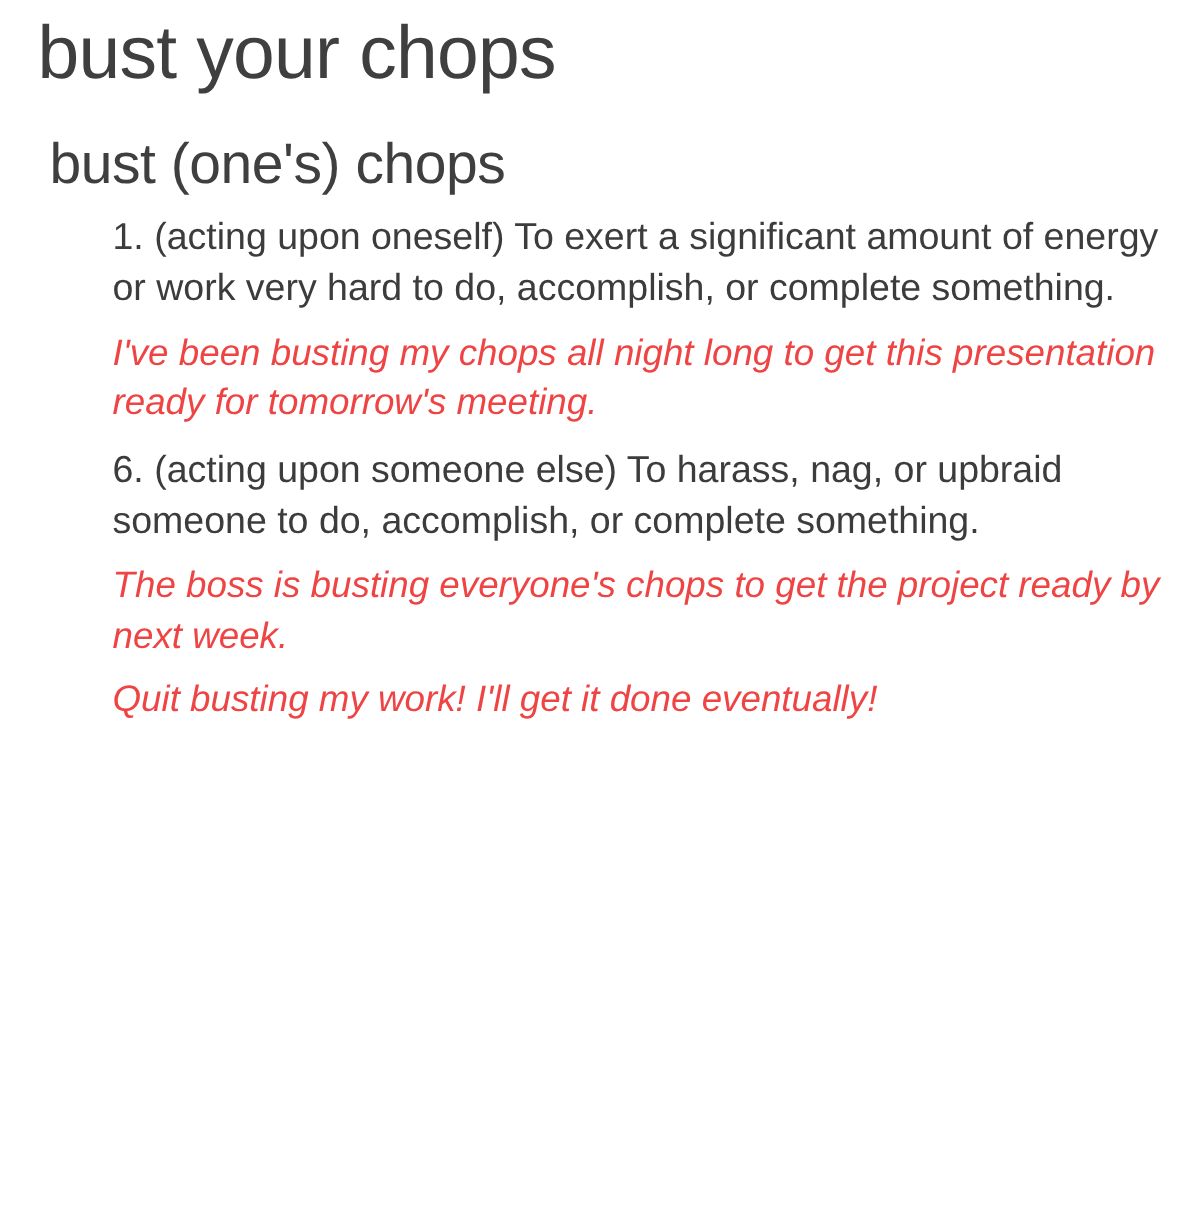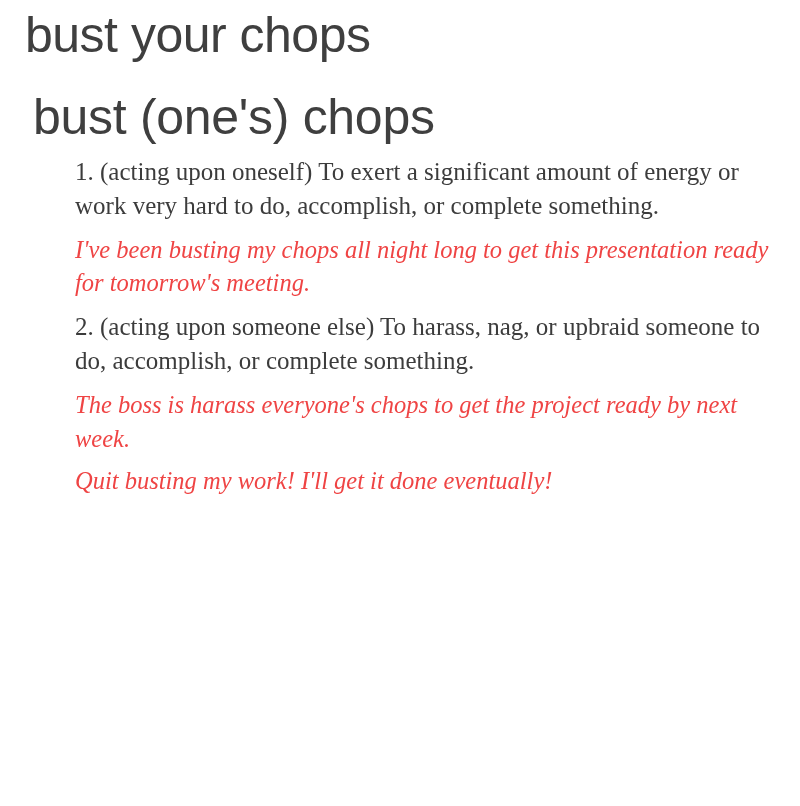--- a/index.html
+++ b/index.html
@@ -23,31 +23,30 @@
   }
   .entry-title {
     font-size: 50px;
     line-height: 1.1;
     font-weight: 400;
     color: #3f3f3f;
     margin: 0 0 6px 0;
     letter-spacing: -0.5px;
   }
   .headword {
-    font-size: 50px;
+    font-size: 38px;
     line-height: 1.15;
     font-weight: 400;
     color: #3f3f3f;
     margin: 26px 0 8px 8px;
     letter-spacing: -0.3px;
   }
   .senses {
     margin: 0;
     padding: 0 8px 0 50px;
-    font-family: Liberation Serif, serif;
   }
   .sense-def {
     font-size: 25px;
     line-height: 1.36;
     color: #3c3c3c;
     margin: 4px 0 2px 0;
   }
   .example {
     font-size: 24.5px;
     line-height: 1.38;
@@ -72,19 +71,19 @@
   <h2 class="headword">bust (one's) chops</h2>
 
   <div class="senses">
 
     <div class="sense-block">
       <p class="sense-def">1. (acting upon oneself) To exert a significant amount of energy or work very hard to do, accomplish, or complete something.</p>
       <p class="example">I've been busting my chops all night long to get this presentation ready for tomorrow's meeting.</p>
     </div>
 
     <div class="sense-block">
-      <p class="sense-def">2. (acting upon someone else) To harass, nag, or upbraid someone to do, accomplish, or complete something.</p>
-      <p class="example">The boss is harass everyone's chops to get the project ready by next week.</p>
+      <p class="sense-def">6. (acting upon someone else) To harass, nag, or upbraid someone to do, accomplish, or complete something.</p>
+      <p class="example">The boss is busting everyone's chops to get the project ready by next week.</p>
       <p class="example tight">Quit busting my work! I'll get it done eventually!</p>
     </div>
 
   </div>
 </div>
 
 </body></html>

